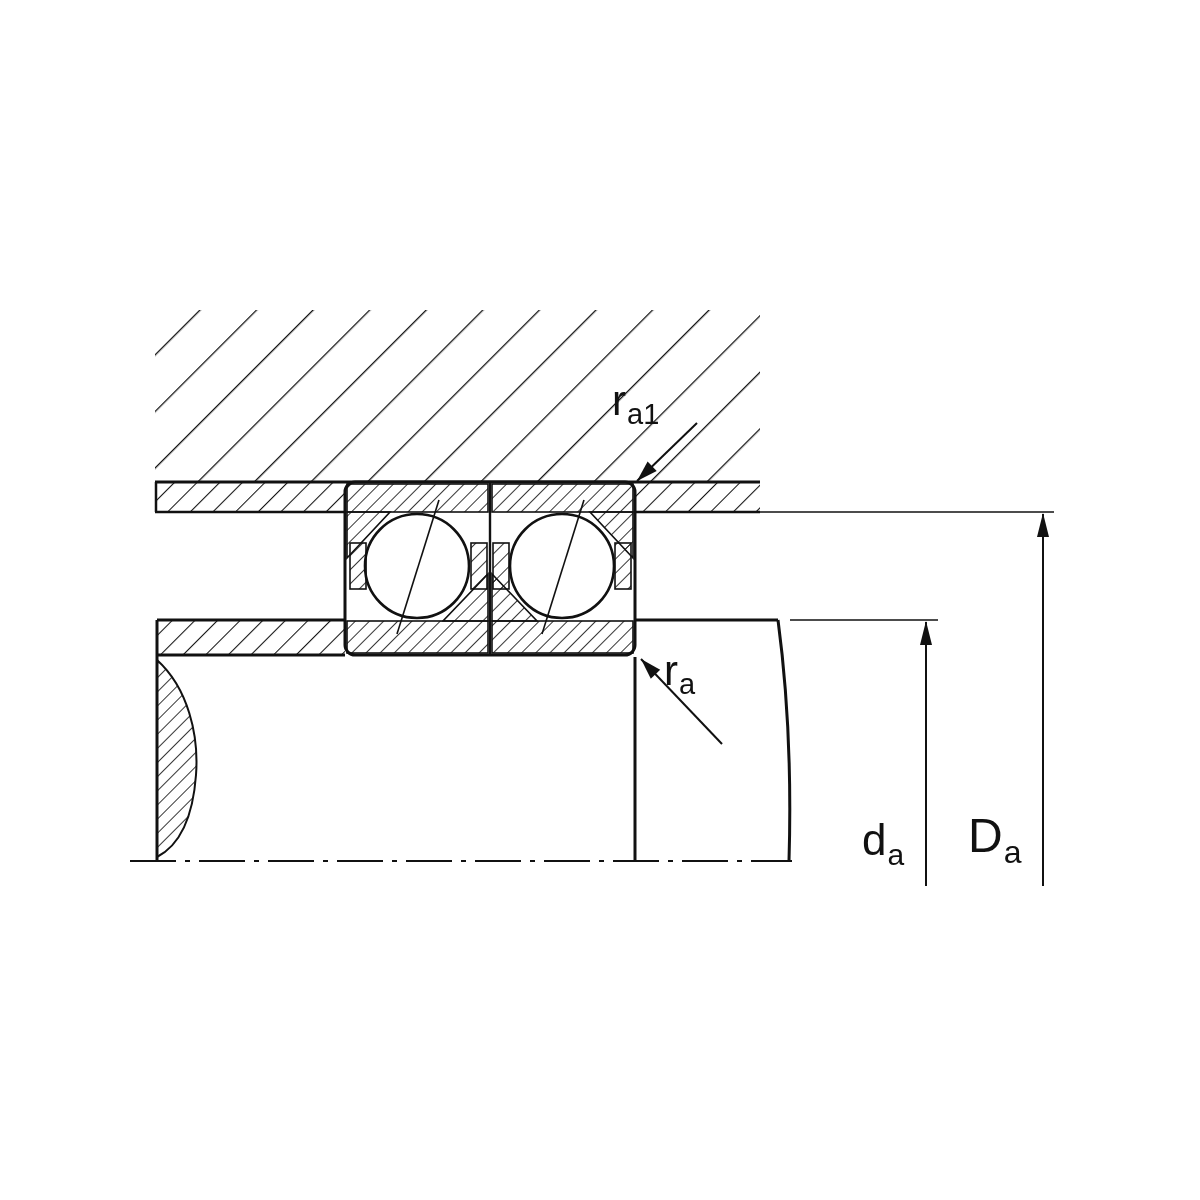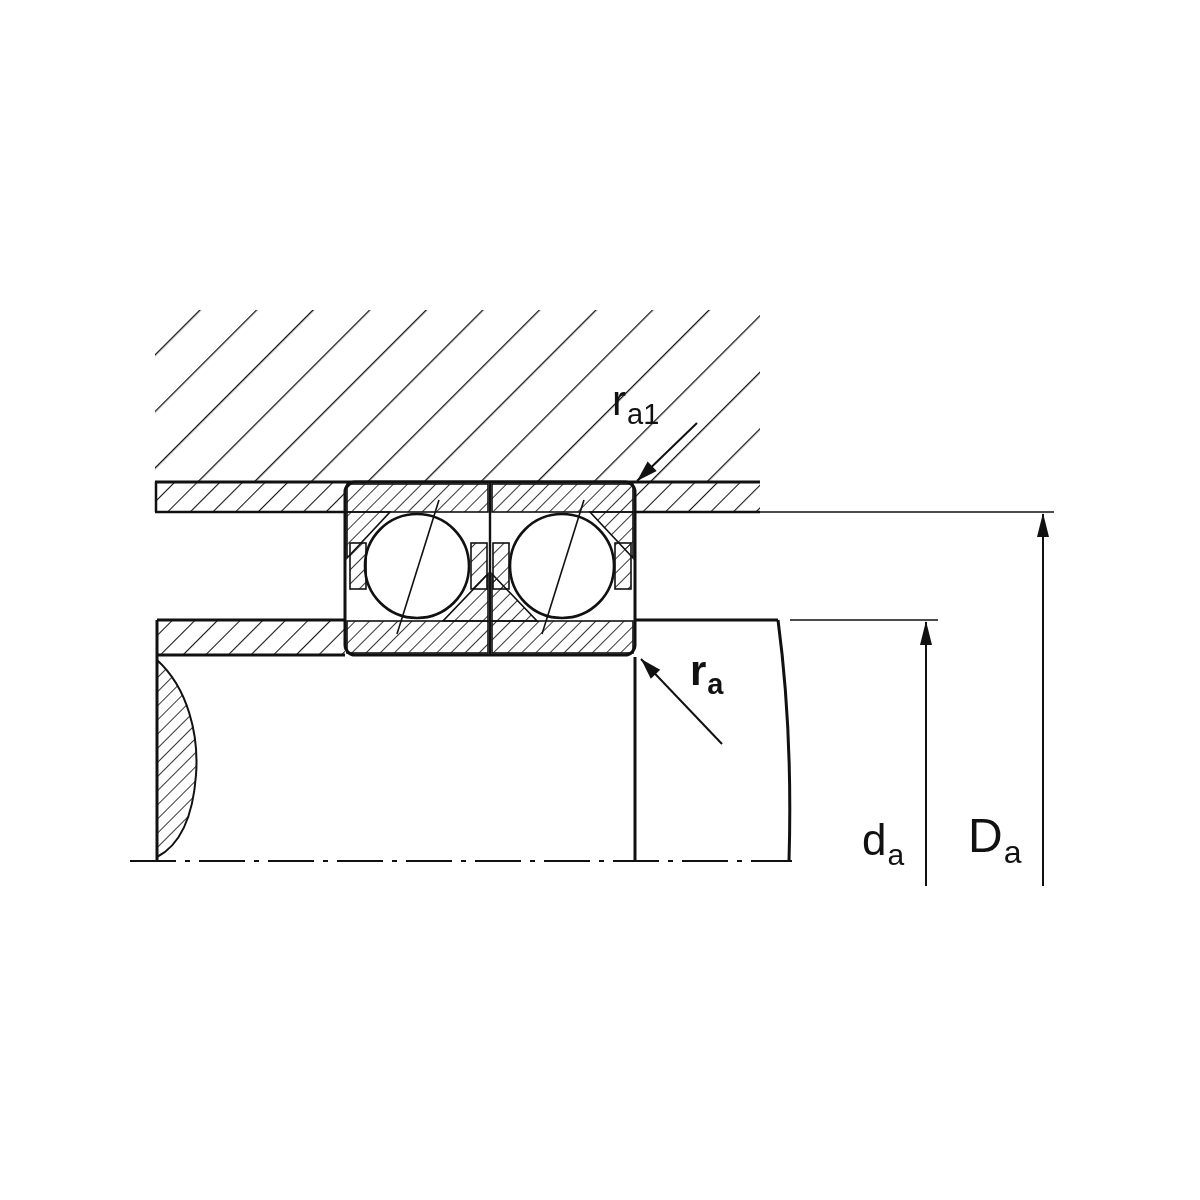--- a/index.html
+++ b/index.html
@@ -107,21 +107,21 @@
       <polygon points="926,621 920,645 932,645" fill="#111"></polygon>
       <line x1="1043" y1="514" x2="1043" y2="886" stroke="#111" stroke-width="2"></line>
       <polygon points="1043,513 1037,537 1049,537" fill="#111"></polygon>
     </g>
   </svg>
 
   <div class="dim-label small" style="left:612px;top:352px;margin-top:28px;">
     <span class="base">r</span><span class="sub">a1</span>
   </div>
 
-  <div class="dim-label small" style="left:690px;top:650px;font-weight:bold;">
+  <div class="dim-label small" style="left:664px;top:650px;">
     <span class="base">r</span><span class="sub">a</span>
   </div>
 
   <div class="dim-label" style="left:862px;top:818px;">
     <span class="base">d</span><span class="sub">a</span>
   </div>
 
   <div class="dim-label big" style="left:968px;top:812px;">
     <span class="base">D</span><span class="sub">a</span>
   </div>

